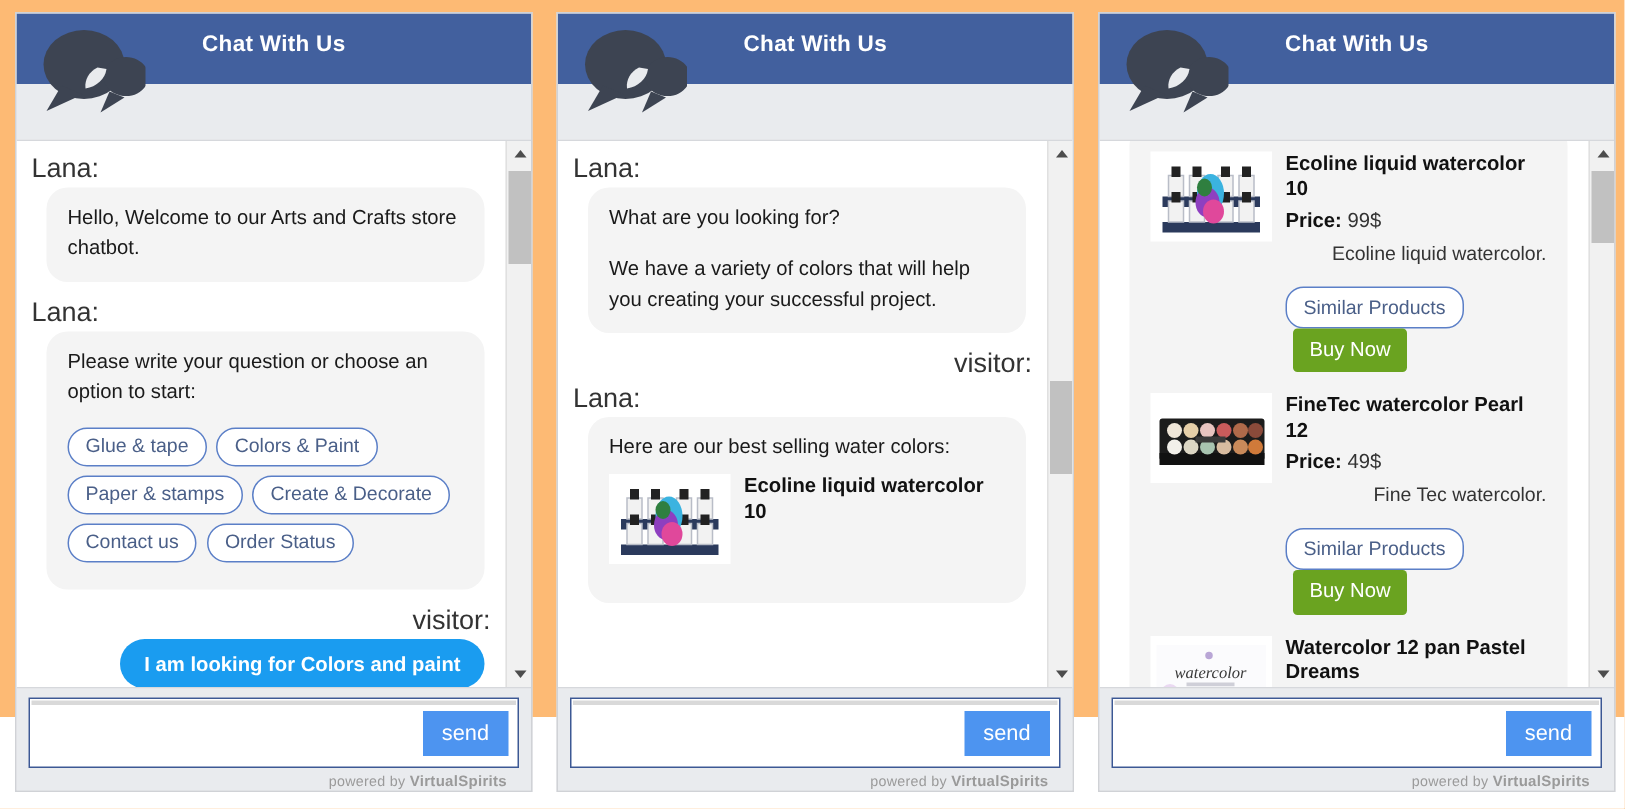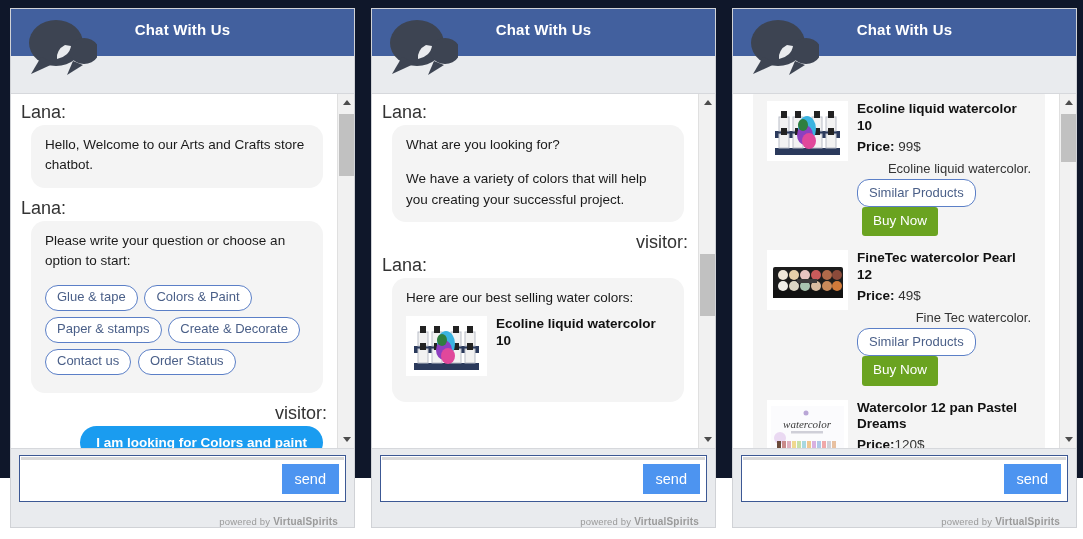--- a/index.html
+++ b/index.html
@@ -6,21 +6,21 @@
   html, body {
     margin: 0; padding: 0;
     width: 1083px; height: 539px;
     background: #ffffff;
     font-family: "Liberation Sans", sans-serif;
     overflow: hidden;
   }
   .stage {
     position: relative;
     width: 1083px; height: 478px;
-    background: #0f172a;
+    background: #fdba74;
   }
 
   
   .widget {
     position: absolute;
     top: 8px;
     width: 345px;
     height: 520px;
     background: #e9ebee;
     border: 1px solid #d0d2d6;
@@ -177,21 +177,21 @@
     color: #333;
     margin-top: 2px;
   }
   .prod-price b { color: #111; }
   .prod-desc {
     font-size: 13px;
     color: #333;
     margin-top: 2px;
     text-align: right;
   }
-  .prod-btns { margin-top: 0; }
+  .prod-btns { margin-top: 12px; }
   .btn-sim {
     display: inline-block;
     background: #fff;
     border: 1px solid #5b7fc7;
     border-radius: 12px;
     color: #4a5f88;
     font-size: 13px;
     padding: 3px 11px 4px 11px;
     vertical-align: middle;
   }
@@ -245,21 +245,21 @@
     font-size: 14.5px;
     font-family: "Liberation Sans", sans-serif;
     padding: 7px 13px;
     margin-right: 6px;
     cursor: pointer;
   }
   .powered {
     text-align: right;
     font-size: 9.5px;
     color: #9a9a9a;
-    padding: 14px 8px 0 0;
+    padding: 4px 8px 0 0;
     letter-spacing: .2px;
   }
   .powered b { color: #9a9a9a; font-weight: bold; font-size: 10px; }
 
   .clip-top { margin-top: -17px; }
 </style>
 </head>
 <body>
 
 <div class="stage">

